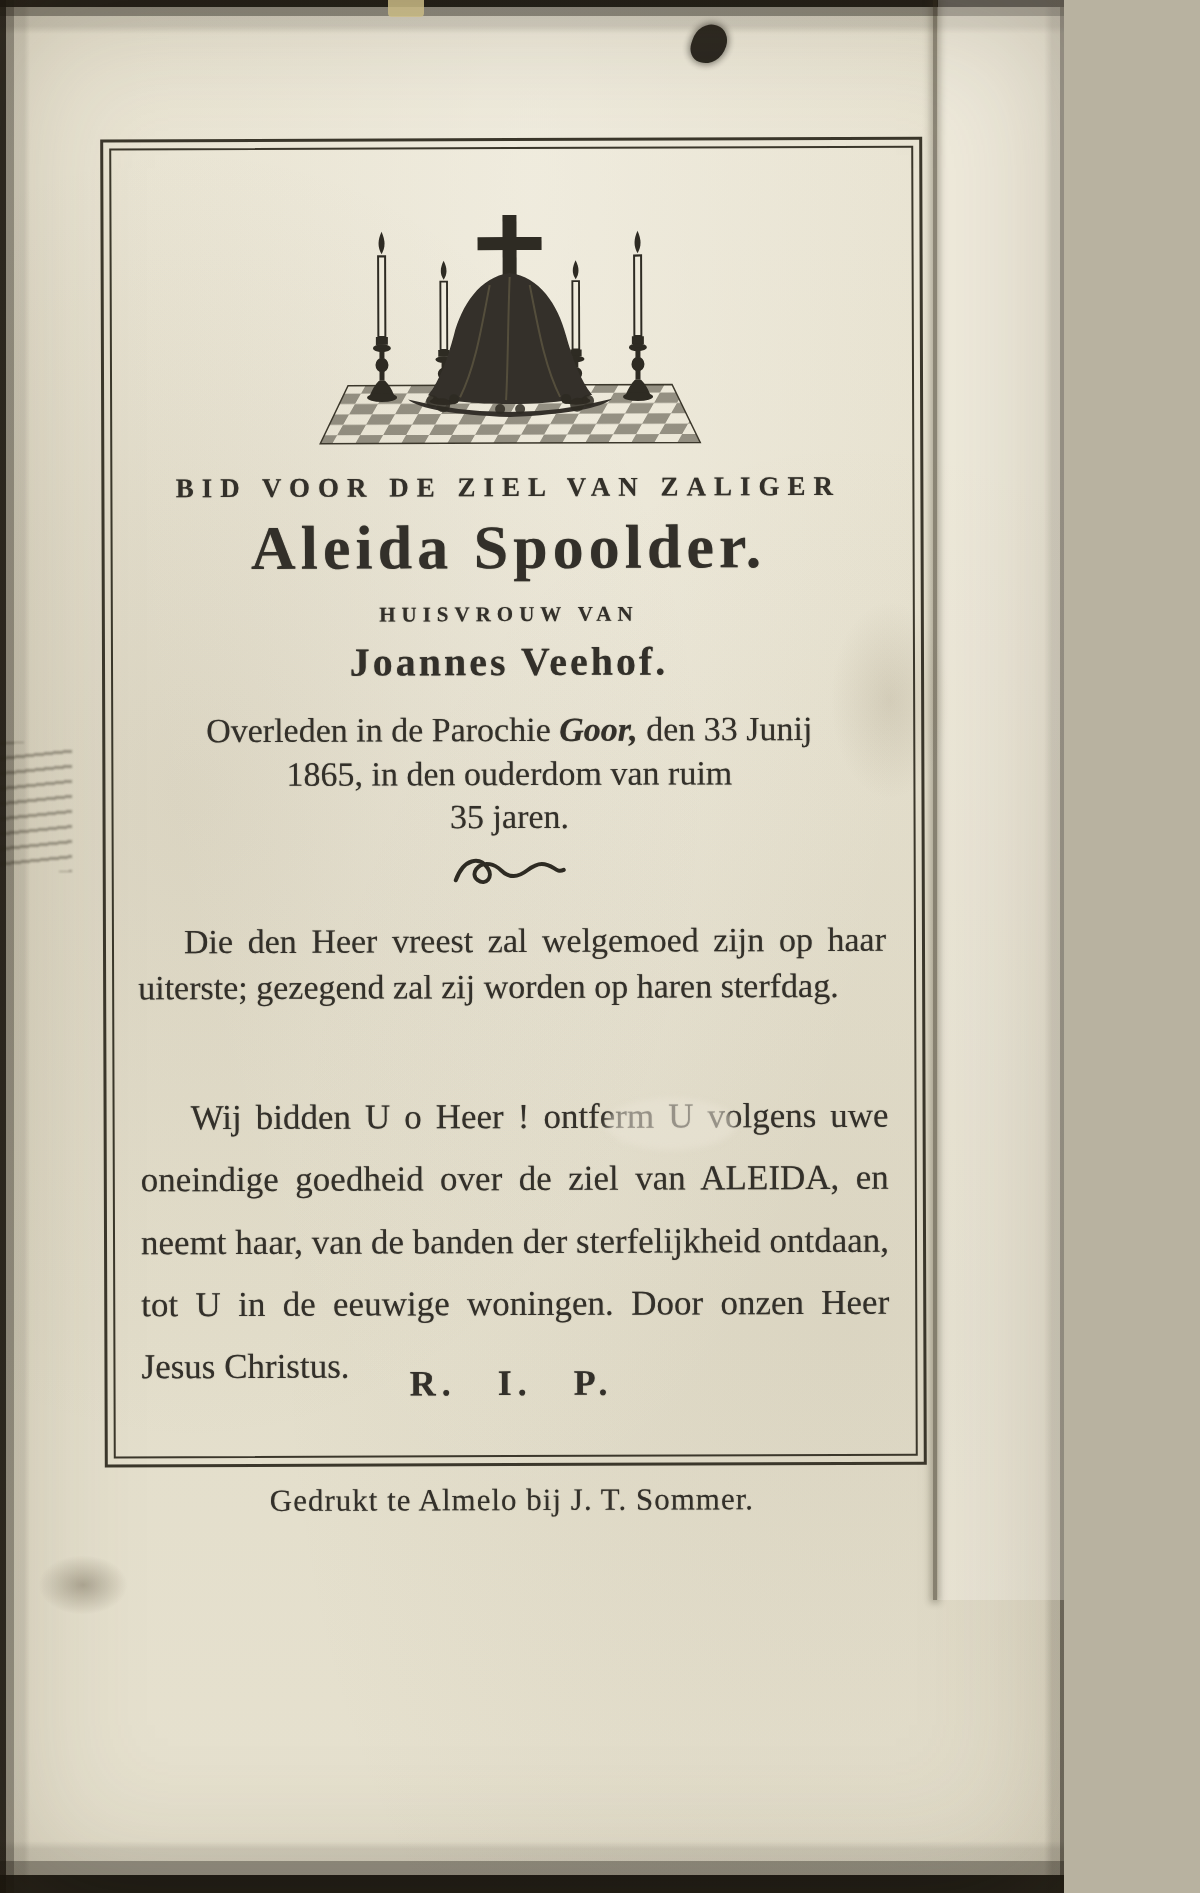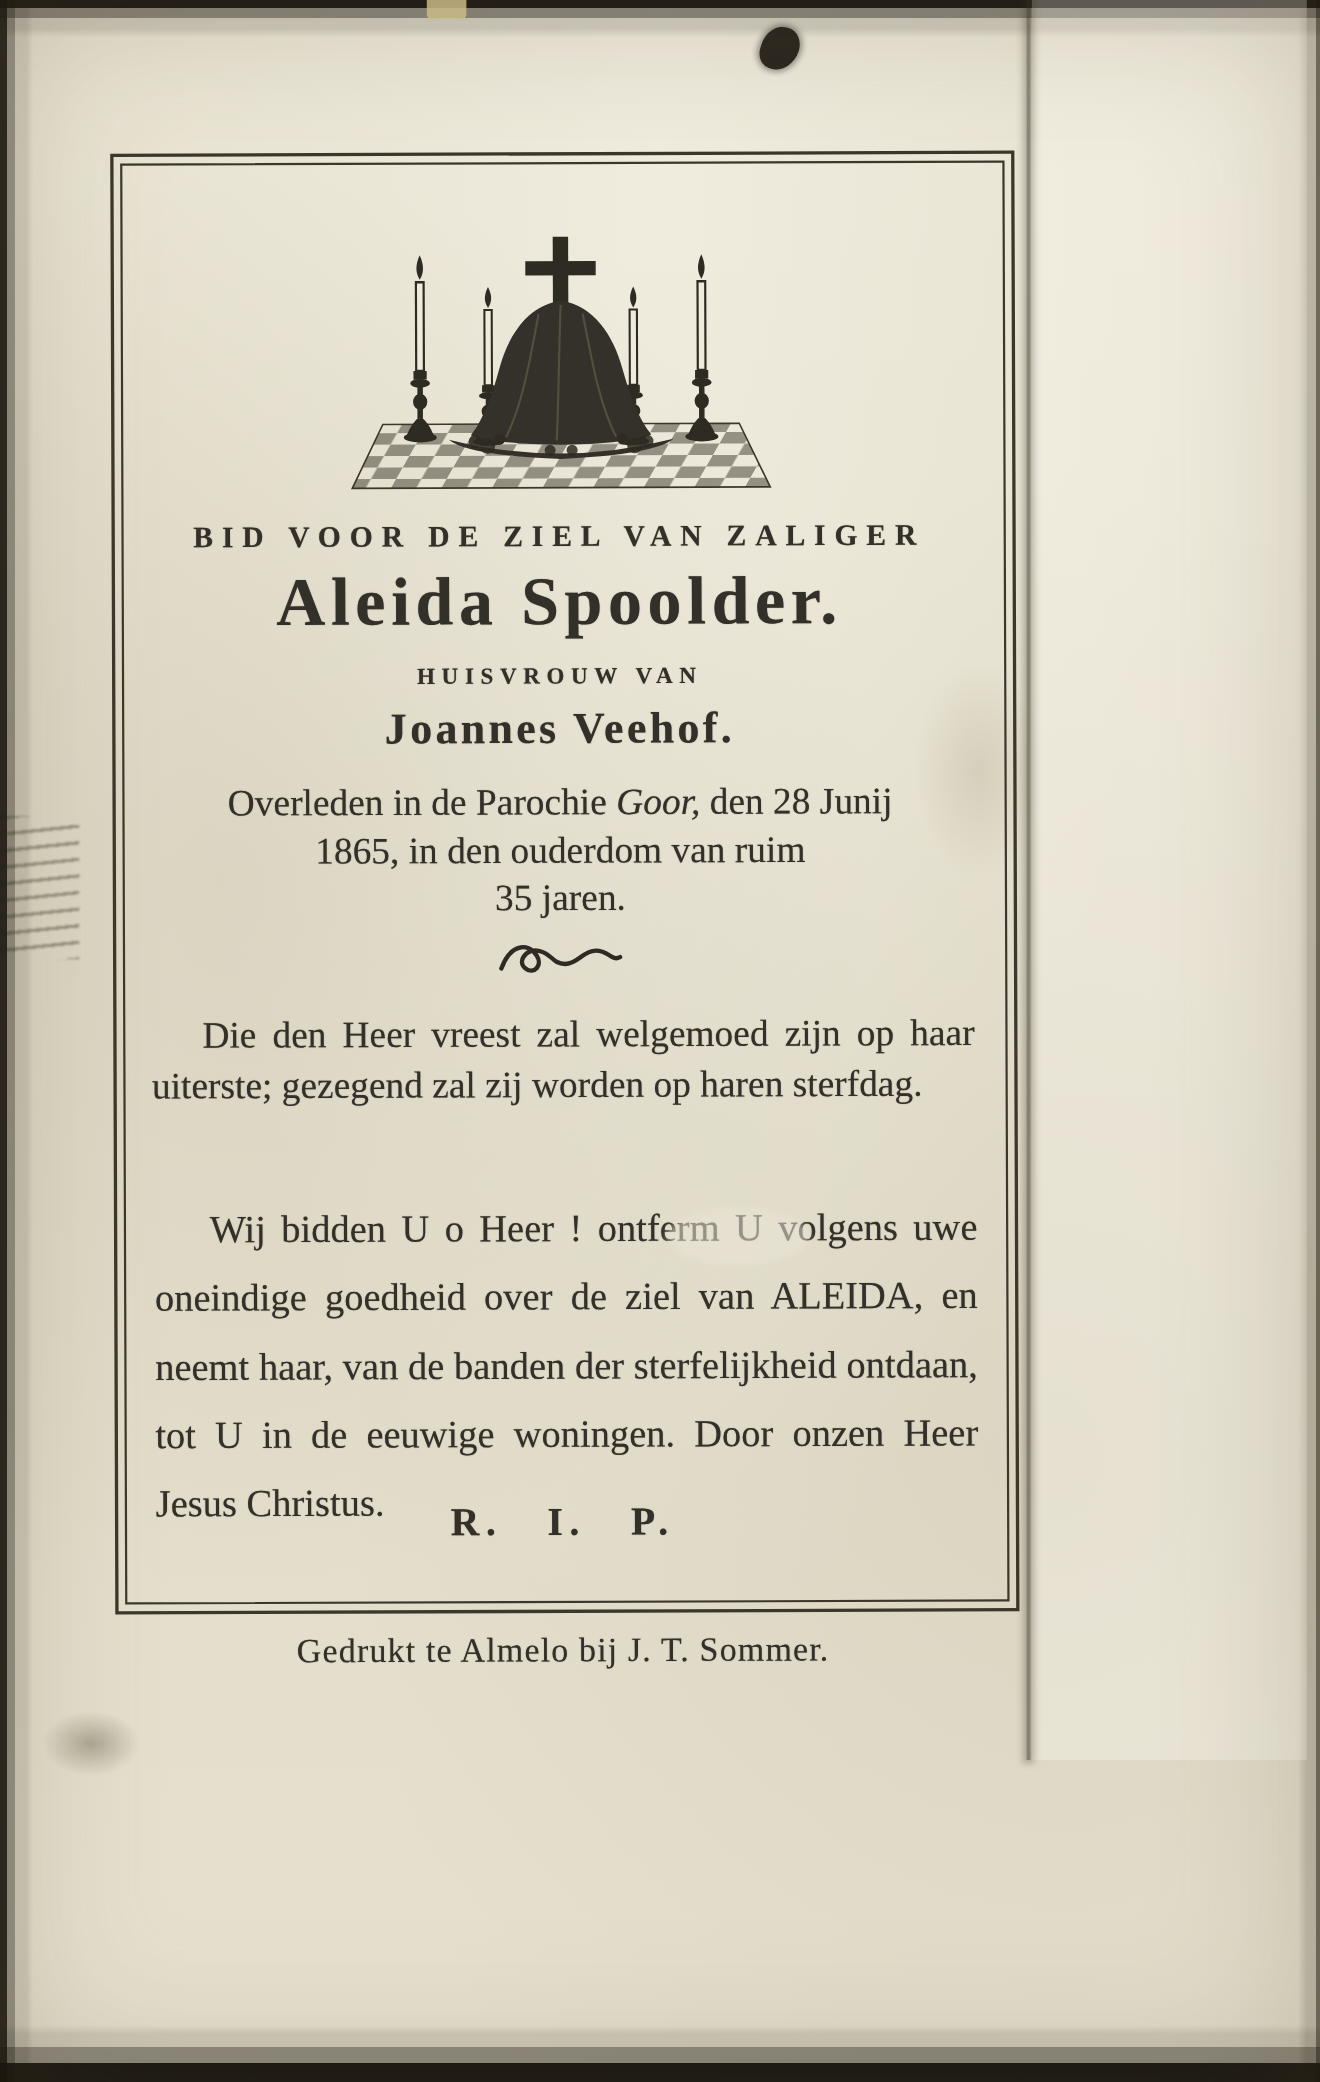--- a/index.html
+++ b/index.html
@@ -3,21 +3,21 @@
 <meta charset="utf-8">
 <style>
   html, body { margin: 0; padding: 0; }
   body {
     width: 1200px; height: 1893px;
     background: #b8b2a0;
     font-family: "Liberation Serif", "DejaVu Serif", serif;
     overflow: hidden;
   }
   #scan {
-    position: relative; width: 1200px; height: 1893px;
+    position: relative; width: 1064px; height: 1893px;
     background:
       radial-gradient(ellipse at 18% 42%, rgba(120,105,78,0.10), transparent 42%),
       radial-gradient(ellipse at 80% 70%, rgba(120,105,78,0.08), transparent 48%),
       radial-gradient(ellipse at 50% 10%, rgba(245,242,231,0.55), transparent 55%),
       linear-gradient(#e9e4d3, #e3decb 70%, #e6e1cf);
     overflow: hidden;
   }
   .vignette { position:absolute; inset:0; box-shadow: inset 0 0 140px rgba(95,80,52,0.28); pointer-events:none; }
 
   
@@ -58,21 +58,21 @@
   .frame-inner { position:absolute; inset:6px; border:2px solid #3b372b; }
 
   .txt { position:absolute; left:130px; width:760px; text-align:center;
     color:#33302a; text-shadow: 0 0 1px rgba(46,43,35,0.55); }
 
   #invocation { top:472px; font-size:27px; font-weight:bold; letter-spacing:8px; }
   #deceased-name { top:512px; font-size:62px; font-weight:bold; letter-spacing:5px; }
   #relation { top:602px; font-size:21px; font-weight:bold; letter-spacing:6px; }
   #spouse-name { top:638px; font-size:40px; font-weight:bold; letter-spacing:3px; }
   #death-notice { top:708px; font-size:34px; line-height:1.28; }
-  .it { font-style: italic; font-weight:normal; }
+  .it { font-style: italic; font-weight:bold; }
   #flourish-wrap { top:846px; }
   #verse { top:918px; left:138px; width:748px; font-size:34px; line-height:1.34;
     text-align:justify; text-indent:46px; }
   #prayer { top:1086px; left:140px; width:748px; font-size:35px; line-height:1.78;
     text-align:justify; text-indent:50px; }
   #rip { top:1362px; font-size:36px; font-weight:bold; letter-spacing:6px; word-spacing:26px; }
   #imprint { top:1482px; font-size:31px; letter-spacing:1px; }
 
   #altar-wrap { position:absolute; left:317px; top:185px; width:390px; height:260px; }
 </style>
@@ -161,21 +161,21 @@
 
     <div class="txt" id="deceased-name">Aleida Spoolder.</div>
 
     <div class="txt" id="relation">HUISVROUW VAN</div>
 
     <div class="txt" id="spouse-name">Joannes Veehof.</div>
 
     <div class="txt" id="death-notice">
       <span>Overleden in de Parochie</span>
       <span class="it">Goor,</span>
-      <span>den 28 Junij</span><br>
+      <span>den 33 Junij</span><br>
       <span>1865, in den ouderdom van ruim</span><br>
       <span>35 jaren.</span>
     </div>
 
     <div class="txt" id="flourish-wrap">
       <svg viewBox="0 0 120 50" width="120" height="50">
         <path d="M6,34 C14,12 30,10 38,22 C44,31 36,40 28,34 C20,28 28,16 40,18 C52,20 52,30 64,30 C76,30 80,18 92,18 C104,18 106,28 114,24" stroke="#2e2b23" stroke-width="4" fill="none" stroke-linecap="round"></path>
       </svg>
     </div>
 

